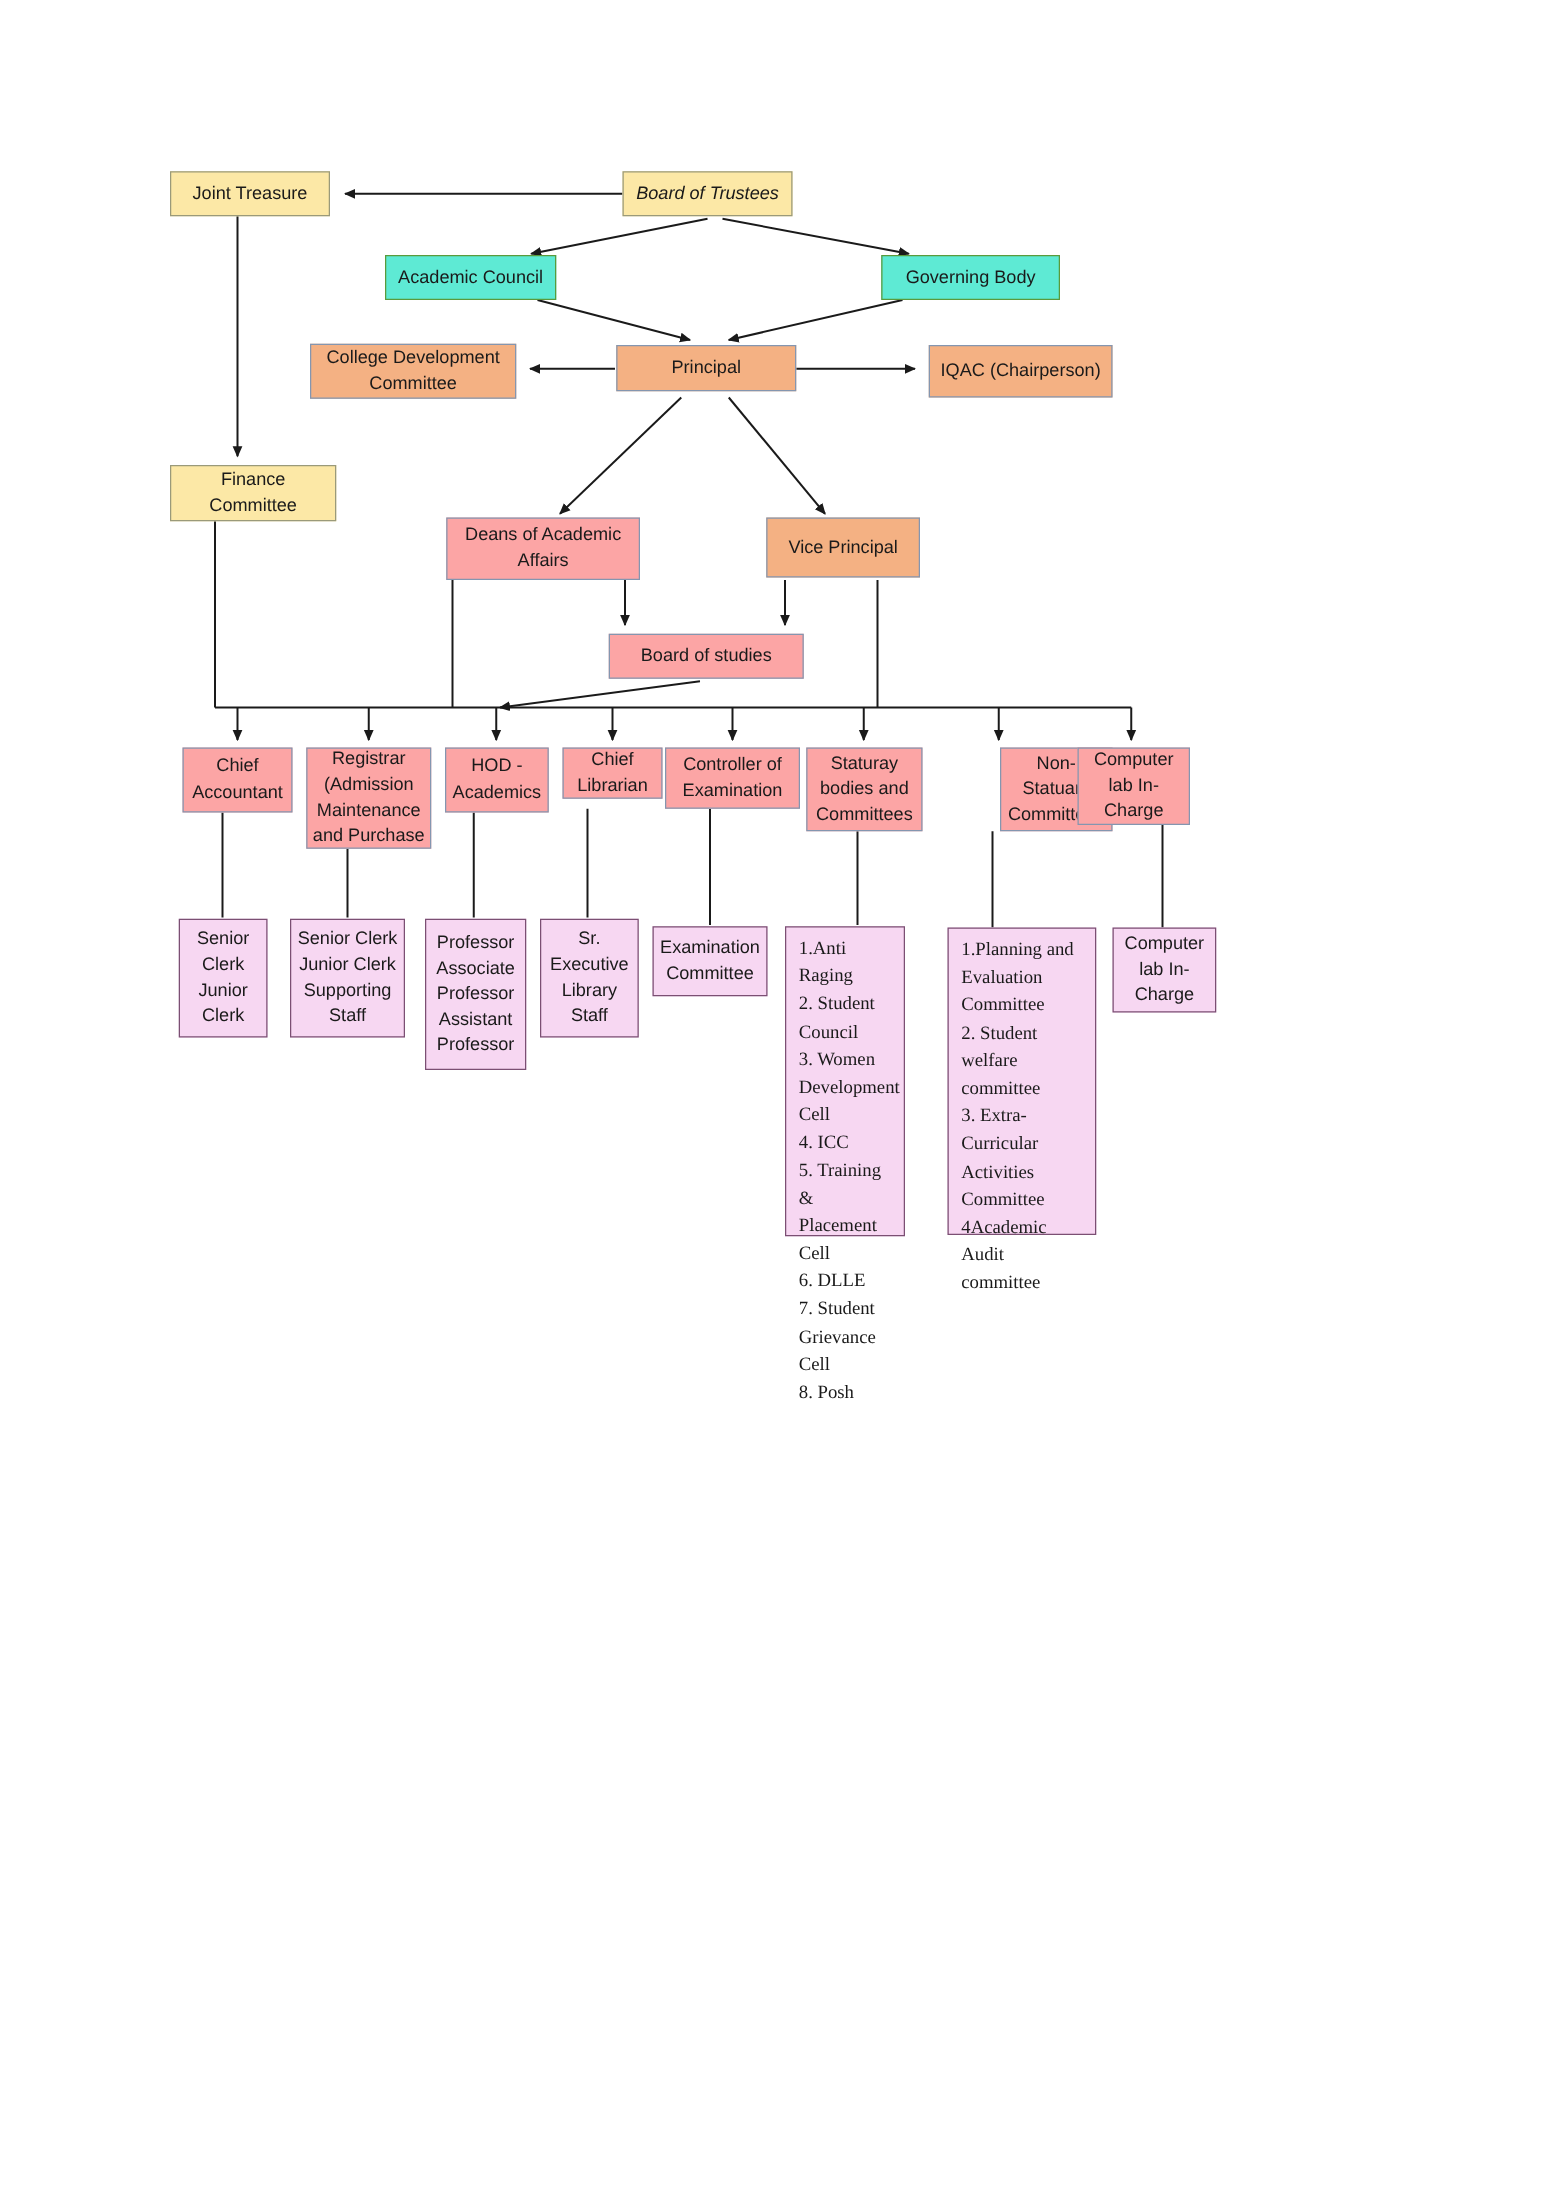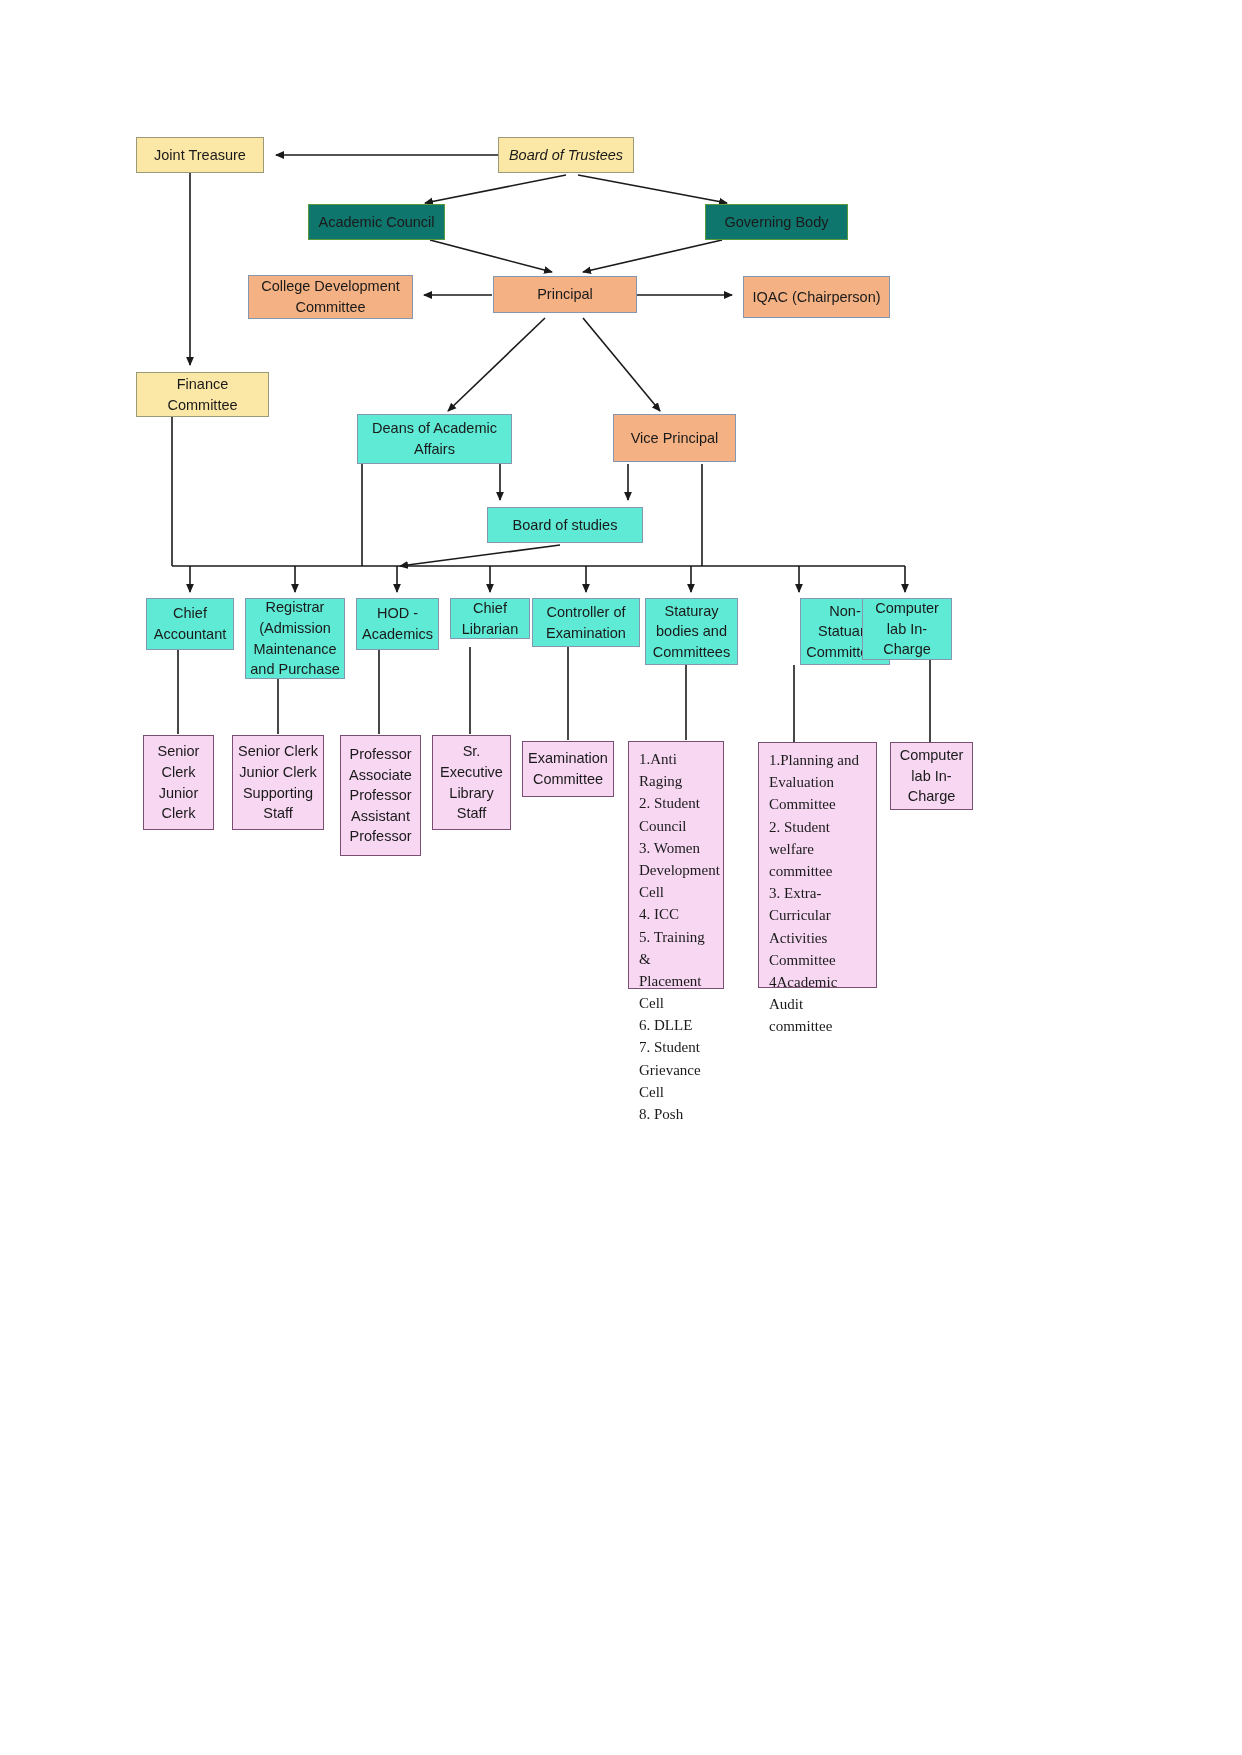--- a/index.html
+++ b/index.html
@@ -30,23 +30,23 @@
     align-items: center;
     justify-content: center;
     text-align: center;
     font-size: 14.5px;
     line-height: 1.42;
     color: #1a1a1a;
     padding: 3px 4px;
     z-index: 2;
   }
   .c-yellow { background: #fce8a6; border-color: #9a9a7a; }
-  .c-green  { background: #0f766e; border-color: #5a9a3c; }
+  .c-green  { background: #5eead4; border-color: #5a9a3c; }
   .c-orange { background: #f4b183; border-color: #8496b0; }
-  .c-blue   { background: #5eead4; border-color: #8496b0; }
+  .c-blue   { background: #fca5a5; border-color: #8496b0; }
   .c-pink   { background: #f7d7f2; border-color: #7b4f73; }
 
   .node.listbox {
     display: block;
     text-align: left;
     font-family: "Liberation Serif", serif;
     font-size: 15px;
     line-height: 1.48;
     padding: 6px 8px 6px 10px;
   }

